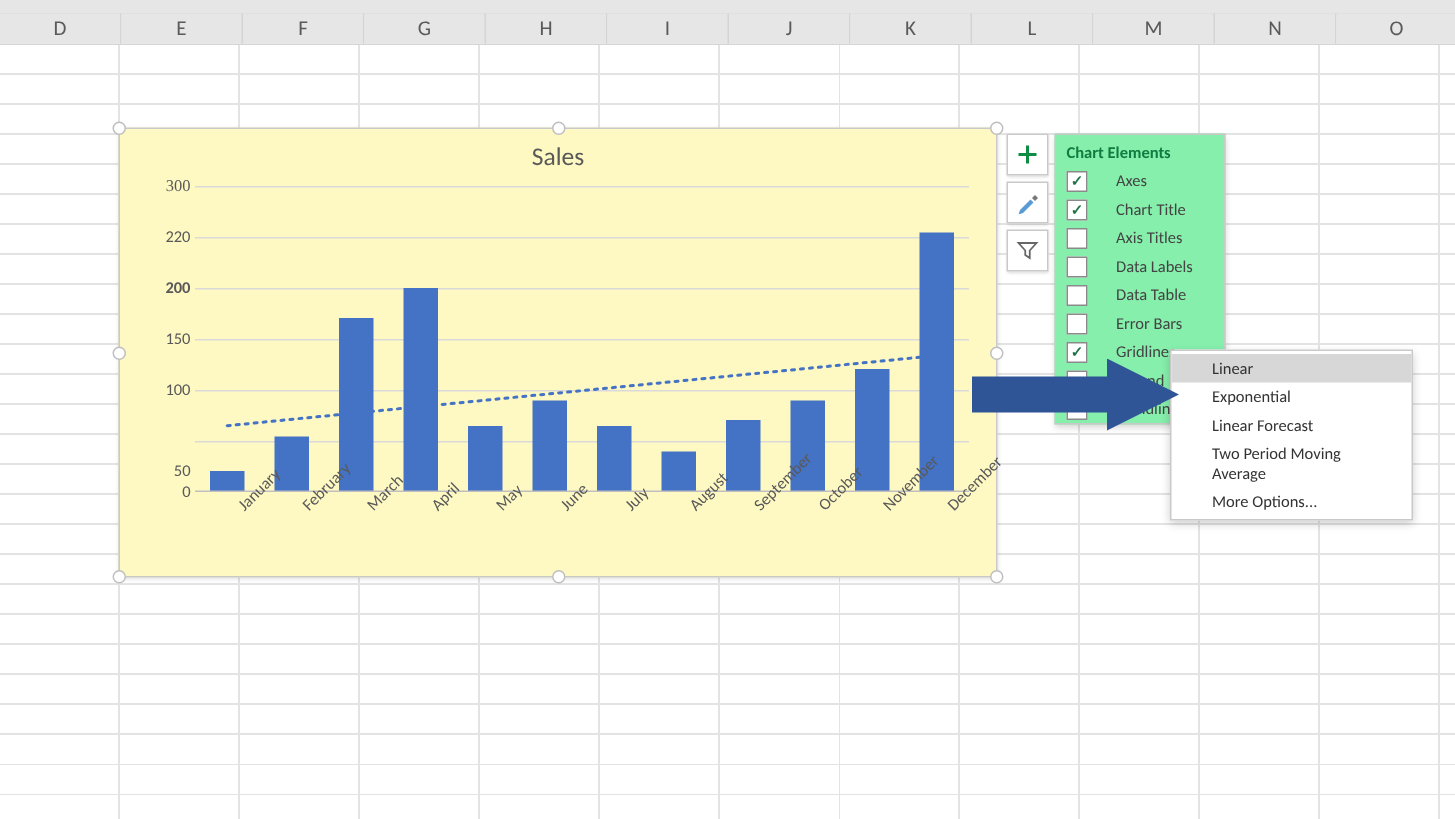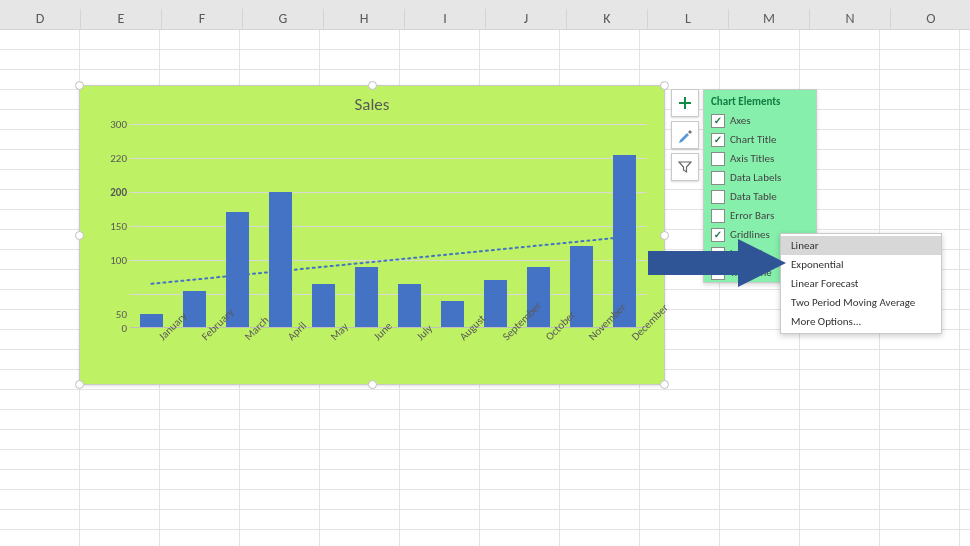--- a/index.html
+++ b/index.html
@@ -5,21 +5,21 @@
 html,body{margin:0;padding:0;width:970px;height:546px;font-family:Calibri,Arial,sans-serif;background:#fff;overflow:hidden}
 .ribbon-edge{height:9px;background:#e6e6e6;border-bottom:1px solid #d0d0d0}
 .grid{position:absolute;top:9px;left:0;right:0;bottom:0;}
 .col-headers{display:flex;border-bottom:1px solid #d4d4d4}
 .col-h{flex:0 0 80px;height:20px;line-height:20px;text-align:center;font-size:14px;color:#5a5a5a;border-right:1px solid #d4d4d4;background:#e6e6e6}
 .cells{position:absolute;top:21px;left:0;right:0;bottom:0;
   background-image:repeating-linear-gradient(to right,transparent 0,transparent 79px,#e3e3e3 79px,#e3e3e3 80px),
                    repeating-linear-gradient(to bottom,transparent 0,transparent 19px,#e3e3e3 19px,#e3e3e3 20px);
 }
 
-.chart-obj{position:absolute;left:79px;top:76px;width:584px;height:298px;background:#bef264;border:1px solid #c9c9c9;box-shadow:0 1px 3px rgba(0,0,0,.12)}
+.chart-obj{position:absolute;left:79px;top:76px;width:584px;height:298px;background:#fef9c3;border:1px solid #c9c9c9;box-shadow:0 1px 3px rgba(0,0,0,.12)}
 .sel-handle{position:absolute;width:7px;height:7px;border:1px solid #bfbfbf;border-radius:50%;background:#fff}
 .sh-tl{left:-5px;top:-5px}.sh-tr{right:-5px;top:-5px}.sh-bl{left:-5px;bottom:-5px}.sh-br{right:-5px;bottom:-5px}
 .sh-t{left:calc(50% - 4px);top:-5px}.sh-b{left:calc(50% - 4px);bottom:-5px}
 .sh-l{left:-5px;top:calc(50% - 4px)}.sh-r{right:-5px;top:calc(50% - 4px)}
 .chart-title{text-align:center;font-size:17px;color:#595959;padding:8px 0 2px 0;height:24px}
 .plot-wrap{position:absolute;left:50px;top:38px;right:18px;bottom:56px}
 .y-axis{position:absolute;left:-36px;top:0;bottom:0;width:33px}
 .y-tick{position:absolute;right:0;font-size:11px;color:#595959;text-align:right;width:33px;transform:translateY(-50%)}
 .gridline{position:absolute;left:0;right:0;height:0;border-top:1px solid #d9d9d9}
 .baseline{position:absolute;left:0;right:0;bottom:0;border-top:1px solid #bfbfbf}
@@ -28,28 +28,28 @@
 .x-labels{position:absolute;left:50px;right:18px;bottom:0;height:56px}
 .x-lbl{position:absolute;bottom:14px;font-size:11px;color:#595959;transform-origin:top left;transform:rotate(-45deg);white-space:nowrap}
 .trend{position:absolute;inset:0;pointer-events:none}
 
 .side-btns{position:absolute;left:671px;top:80px;width:26px;display:flex;flex-direction:column;gap:4px}
 .sq-btn{width:26px;height:26px;border:1px solid #c9c9c9;background:#fff;display:flex;align-items:center;justify-content:center;box-shadow:0 1px 2px rgba(0,0,0,.15);cursor:pointer}
 .sq-btn svg{display:block}
 
 .ce-panel{position:absolute;left:703px;top:80px;width:112px;border:1px solid #c9c9c9;background:#86efac;box-shadow:0 2px 4px rgba(0,0,0,.15);font-size:11px}
 .ce-title{color:#107c41;font-weight:bold;padding:5px 7px 3px 7px;font-size:11px}
-.ce-row{display:flex;align-items:center;padding:1px 3px 1px 7px;gap:5px;height:17px;position:relative}
+.ce-row{display:flex;align-items:center;padding:1px 3px 1px 7px;gap:19px;height:17px;position:relative}
 .ce-row label{flex:1;color:#444}
 .chk{width:12px;height:12px;border:1px solid #8a8a8a;background:#fff;display:inline-flex;align-items:center;justify-content:center}
 .chk.on::after{content:"✓";font-size:10px;color:#217346;line-height:1;font-weight:bold}
 .arrow-right{position:absolute;right:3px;top:3px;font-size:9px;color:#555}
 
 .sub-menu{position:absolute;left:780px;top:224px;width:160px;border:1px solid #c9c9c9;background:#fff;box-shadow:0 2px 6px rgba(0,0,0,.2);font-size:11px;padding:2px 0}
-.sub-item{padding:3px 10px;cursor:pointer;color:#333}
+.sub-item{padding:3px 27px;cursor:pointer;color:#333}
 .sub-item.hi{background:#d7d7d7}
 
 .big-arrow{position:absolute;left:648px;top:230px;pointer-events:none}
 </style>
 </head>
 <body>
 
 <div class="ribbon-edge"></div>
 
 <div class="grid">
@@ -82,21 +82,21 @@
     <div class="chart-title">Sales</div>
 
     <div class="plot-wrap">
       <div class="y-axis" id="yAxis">
           <div class="y-tick" style="top: 204px;">0</div>
           <div class="y-tick" style="top: 170px; margin-top: 20px;">50</div>
           <div class="y-tick" style="top: 136px; text-align: right;">100</div>
           <div class="y-tick" style="top: 102px;">150</div>
           <div class="y-tick" style="top: 68px; font-weight: bold;">200</div>
           <div class="y-tick" style="top: 34px;">220</div>
-          <div class="y-tick" style="top: 0px;">300</div>
+          <div class="y-tick" style="top: 0px; font-family: Liberation Serif, serif;">300</div>
         </div>
       <div id="gridlines">
           <div class="gridline" style="top: 170px;"></div>
           <div class="gridline" style="top: 136px;"></div>
           <div class="gridline" style="top: 102px;"></div>
           <div class="gridline" style="top: 68px;"></div>
           <div class="gridline" style="top: 34px;"></div>
           <div class="gridline" style="top: 0px;"></div>
         </div>
       <div class="bars" id="bars">

